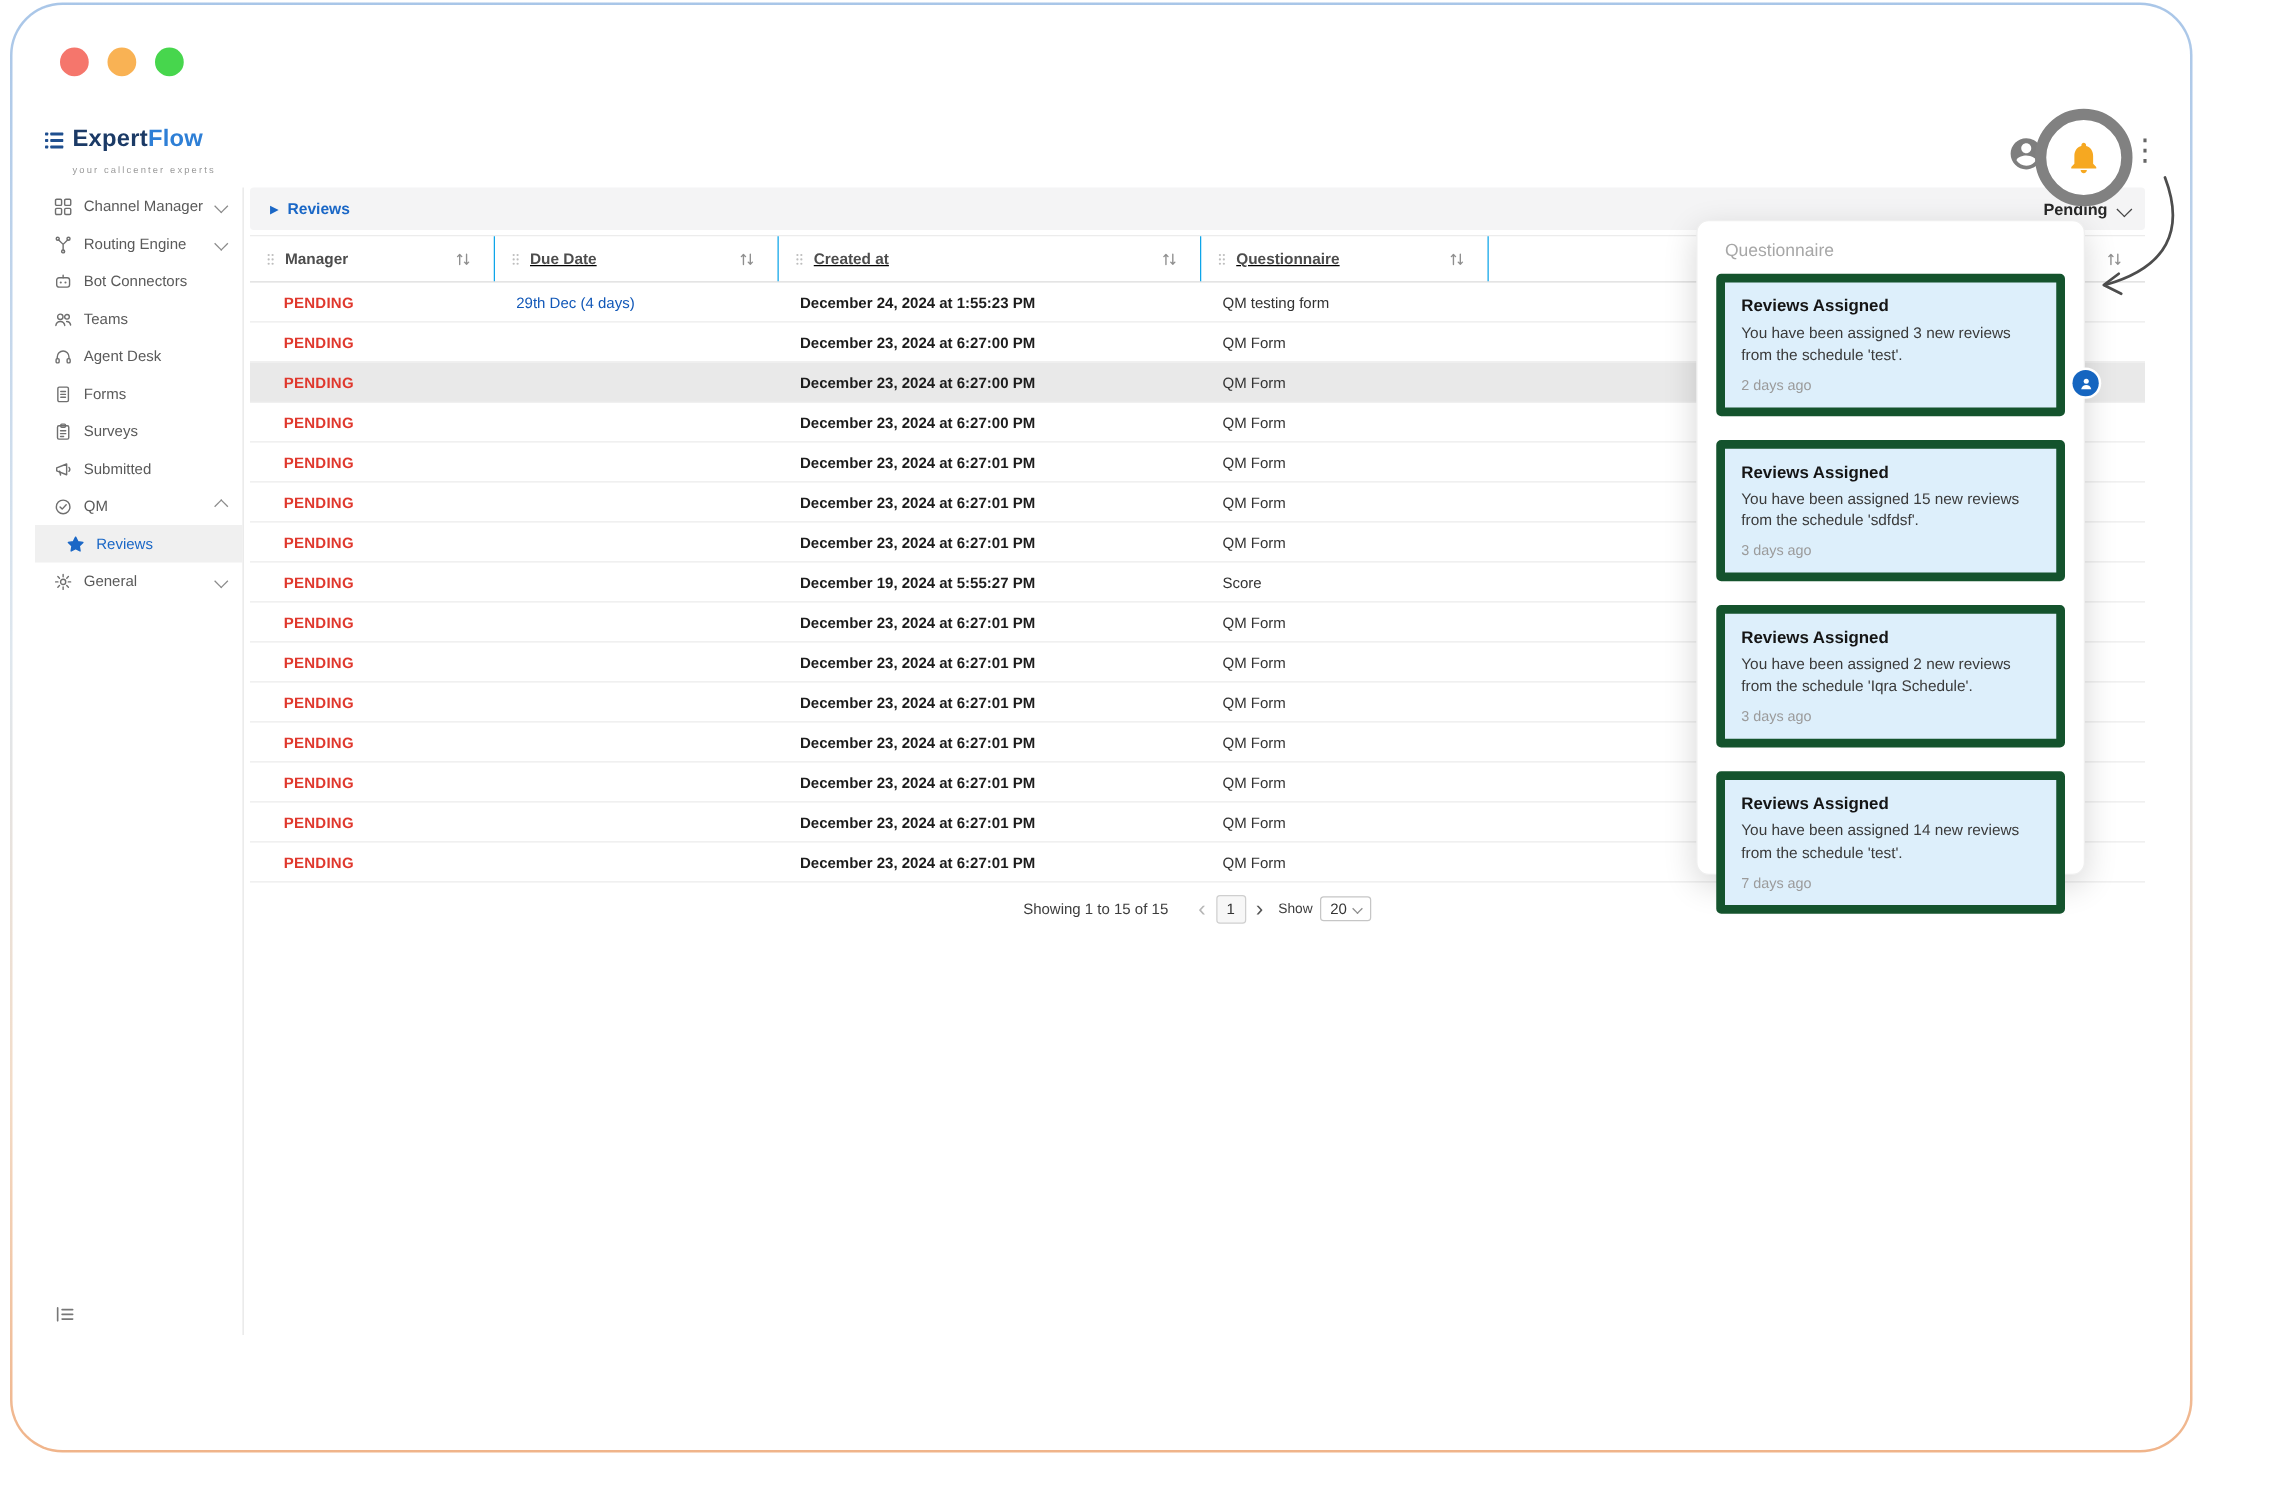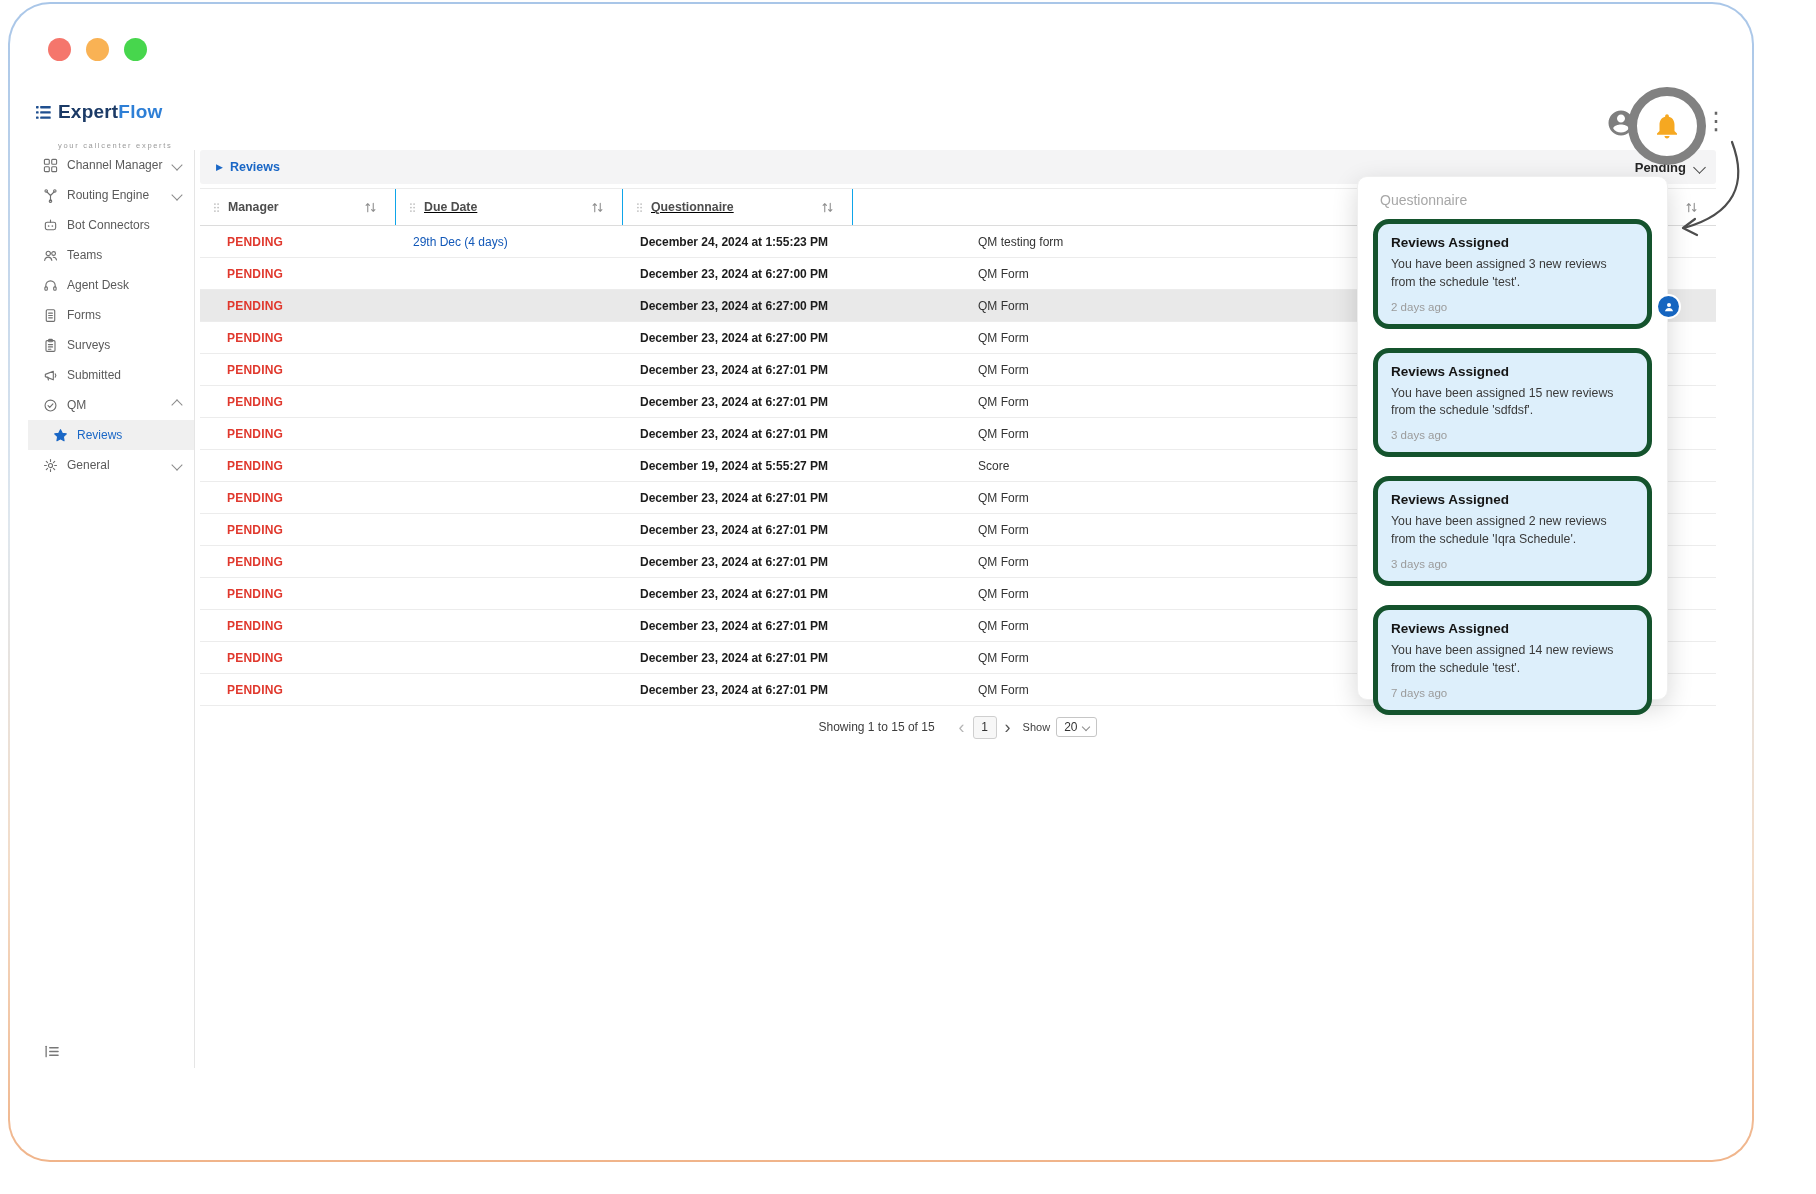--- a/index.html
+++ b/index.html
@@ -18,21 +18,21 @@
   .dot.red{background:var(--traffic-red,#f5766c);}
   .dot.yellow{background:var(--traffic-yellow,#f9b254);}
   .dot.green{background:var(--traffic-green,#47d64d);}
 
   
   .logo{position:absolute;left:26px;top:98px;display:flex;gap:7px;align-items:flex-start;}
   .logo-mark{margin-top:3px;}
   .logo-name{font-size:19px;font-weight:800;letter-spacing:.2px;line-height:19px;}
   .logo-name .p1{color:#1b3a66;}
   .logo-name .p2{color:#2e7fd6;}
-  .logo-tag{font-size:7.5px;color:#9a9a9a;letter-spacing:1.7px;margin-top:19px;white-space:nowrap;}
+  .logo-tag{font-size:7.5px;color:#9a9a9a;letter-spacing:1.7px;margin-top:9px;white-space:nowrap;}
   .avatar{position:absolute;left:1596px;top:104px;width:30px;height:30px;cursor:pointer;}
   .spotlight{position:absolute;left:1618px;top:83px;width:78px;height:78px;border-radius:50%;
     border:9px solid #818181;background:#fff;box-sizing:border-box;z-index:50;
     display:flex;align-items:center;justify-content:center;}
   .bell-btn{width:34px;height:34px;display:flex;align-items:center;justify-content:center;cursor:pointer;}
   .menu-dots{position:absolute;left:1694px;top:102px;font-size:24px;color:#666;line-height:30px;cursor:pointer;z-index:4;}
 
   
   .sidebar{position:absolute;left:18px;top:146px;width:166px;height:918px;border-right:1px solid #e5e5e5;background:#fff;}
   .sb-item{height:30px;display:flex;align-items:center;gap:9px;padding-left:15px;font-size:12px;color:#5a5a5a;cursor:pointer;}
@@ -87,21 +87,21 @@
     display:inline-flex;align-items:center;justify-content:center;font-size:12px;color:#333;cursor:pointer;}
   .pg-show{font-size:11px;color:#3d3d3d;margin-left:4px;}
   .pg-size{display:inline-flex;align-items:center;gap:6px;border:1px solid #c6c6c6;border-radius:3px;
     padding:2px 7px;font-size:12px;color:#333;background:#fff;cursor:pointer;}
 
   
   .panel{position:absolute;left:1347px;top:172px;width:311px;height:524px;background:#fff;border-radius:10px;
     border:1px solid #efefef;box-shadow:0 8px 26px rgba(0,0,0,.16);z-index:30;box-sizing:border-box;}
   .panel-title{margin:15px 0 11px 22px;font-size:14px;color:#a7a7a7;}
   .ann-list{display:flex;flex-direction:column;gap:19px;padding:0 15px;}
-  .card{background:var(--card-blue,#ddeffb);border:5px solid #14532d;border-radius:16px;padding:11px 13px;box-sizing:border-box;cursor:pointer;}
+  .card{background:var(--card-blue,#ddeffb);border:7px solid #14532d;border-radius:4px;padding:11px 13px;box-sizing:border-box;cursor:pointer;}
   .card-title{font-size:13.5px;font-weight:700;color:#151515;}
   .card-body{font-size:12.3px;color:#3a3a3a;line-height:1.45;margin-top:6px;max-width:252px;}
   .card-time{font-size:11.5px;color:#9b9b9b;margin-top:9px;}
 
   
   .arrow-overlay{position:absolute;left:1650px;top:130px;width:110px;height:120px;z-index:60;pointer-events:none;}
 </style>
 </head>
 <body>
 
@@ -327,20 +327,43 @@
             <span class="th-label">Due Date</span>
             <span class="sort">
               <svg viewBox="0 0 14 12" width="13" height="11">
                 <g stroke="#8f8f8f" stroke-width="1.2" fill="none" stroke-linecap="round" stroke-linejoin="round">
                   <path d="M4 10.5V1.8M4 1.8L2.2 3.6M4 1.8l1.8 1.8"></path>
                   <path d="M10 1.5v8.7M10 10.2l-1.8-1.8M10 10.2l1.8-1.8"></path>
                 </g>
               </svg>
             </span>
           </div>
+          <div class="th" style="width: 338px;">
+            <span class="drag">
+              <svg viewBox="0 0 8 12" width="7" height="11">
+                <g fill="#bdbdbd">
+                  <circle cx="2.2" cy="2" r="1"></circle>
+                  <circle cx="5.8" cy="2" r="1"></circle>
+                  <circle cx="2.2" cy="6" r="1"></circle>
+                  <circle cx="5.8" cy="6" r="1"></circle>
+                  <circle cx="2.2" cy="10" r="1"></circle>
+                  <circle cx="5.8" cy="10" r="1"></circle>
+                </g>
+              </svg>
+            </span>
+            <span class="th-label">Created at</span>
+            <span class="sort">
+              <svg viewBox="0 0 14 12" width="13" height="11">
+                <g stroke="#8f8f8f" stroke-width="1.2" fill="none" stroke-linecap="round" stroke-linejoin="round">
+                  <path d="M4 10.5V1.8M4 1.8L2.2 3.6M4 1.8l1.8 1.8"></path>
+                  <path d="M10 1.5v8.7M10 10.2l-1.8-1.8M10 10.2l1.8-1.8"></path>
+                </g>
+              </svg>
+            </span>
+          </div>
           <div class="th" style="width: 230px;">
             <span class="drag">
               <svg viewBox="0 0 8 12" width="7" height="11">
                 <g fill="#bdbdbd">
                   <circle cx="2.2" cy="2" r="1"></circle>
                   <circle cx="5.8" cy="2" r="1"></circle>
                   <circle cx="2.2" cy="6" r="1"></circle>
                   <circle cx="5.8" cy="6" r="1"></circle>
                   <circle cx="2.2" cy="10" r="1"></circle>
                   <circle cx="5.8" cy="10" r="1"></circle>

